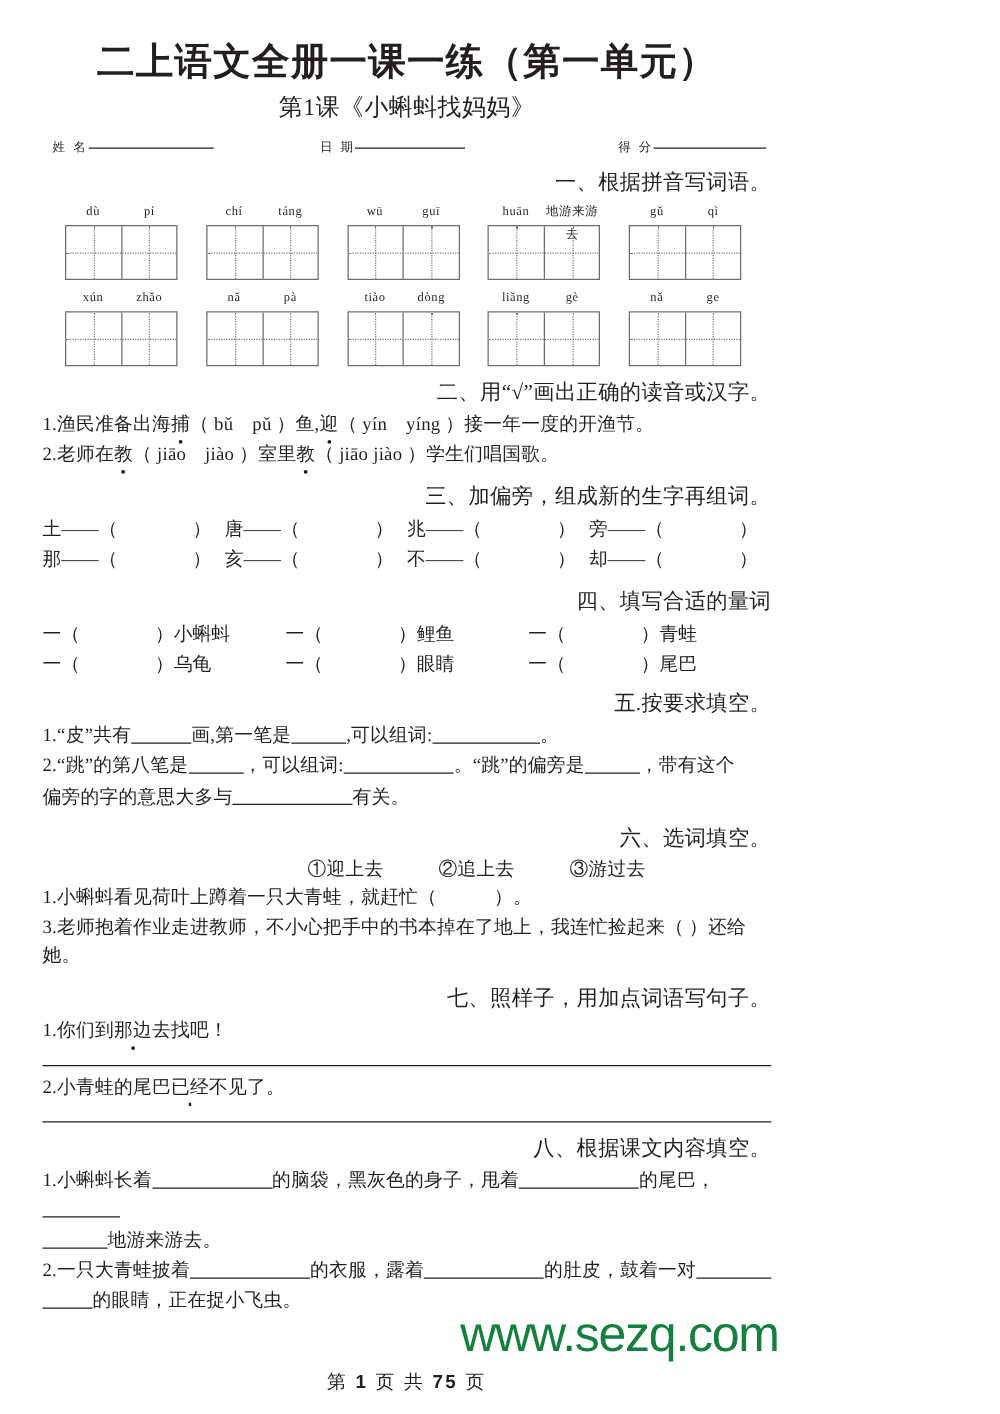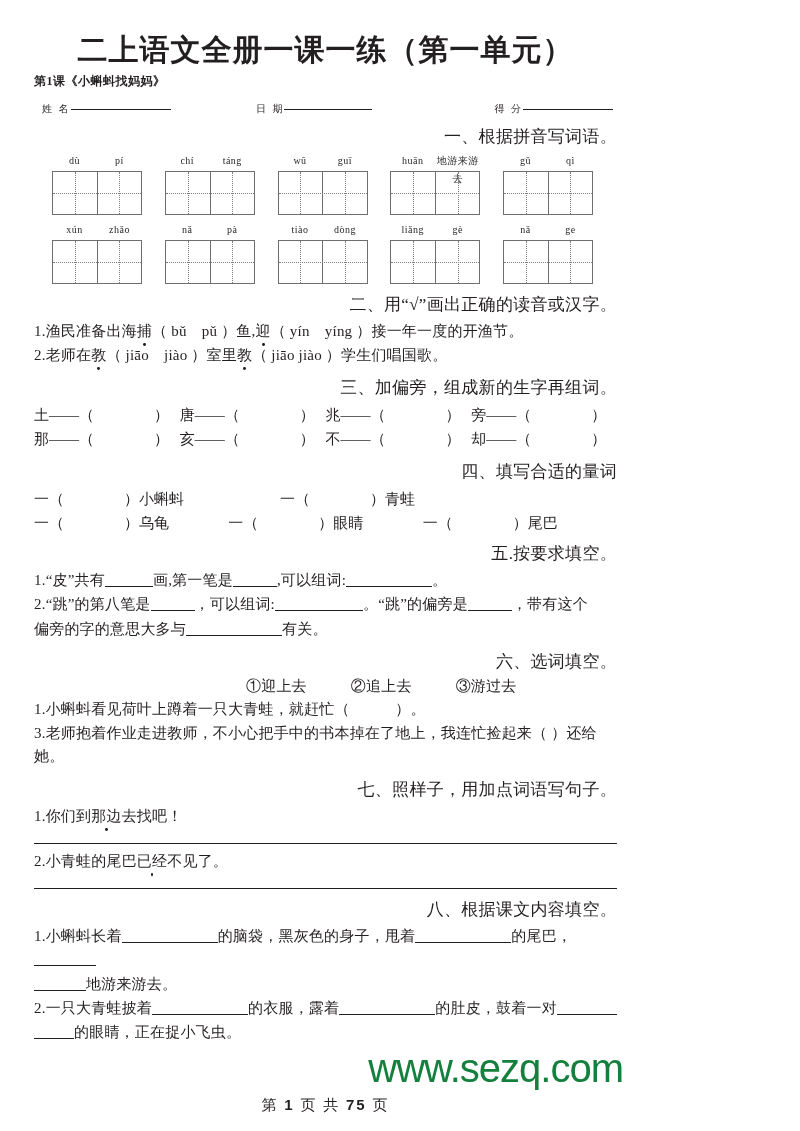--- a/index.html
+++ b/index.html
@@ -18,23 +18,23 @@
   .doc-title {
     text-align:center;
     font-size:30px;
     font-weight:700;
     letter-spacing:1px;
     padding-top:30px;
     line-height:1.35;
     white-space:nowrap;
   }
   .doc-subtitle {
-    text-align:left;
-    font-size:12px;
-    font-weight:700;
+    text-align:center;
+    font-size:19px;
+    font-weight:400;
     margin-top:2px;
     letter-spacing:.5px;
   }
   .meta-row {
     display:flex;
     font-size:10px;
     margin-top:12px;
     padding:0 4px 0 8px;
   }
   .meta-item { white-space:nowrap; letter-spacing:2px; }
@@ -310,20 +310,21 @@
   <div class="quad s3">
     <div>那——（　　　　）</div>
     <div>亥——（　　　　）</div>
     <div>不——（　　　　）</div>
     <div>却——（　　　　）</div>
   </div>
 
   <div class="sec-h">四、填写合适的量词</div>
   <div class="quad s4">
     <div>一（　　　　）小蝌蚪</div>
+    <div>一（　　　　）鲤鱼</div>
     <div>一（　　　　）青蛙</div>
   </div>
   <div class="quad s4">
     <div>一（　　　　）乌龟</div>
     <div>一（　　　　）眼睛</div>
     <div>一（　　　　）尾巴</div>
   </div>
 
   <div class="sec-h tight">五.按要求填空。</div>
   <div class="tl">

